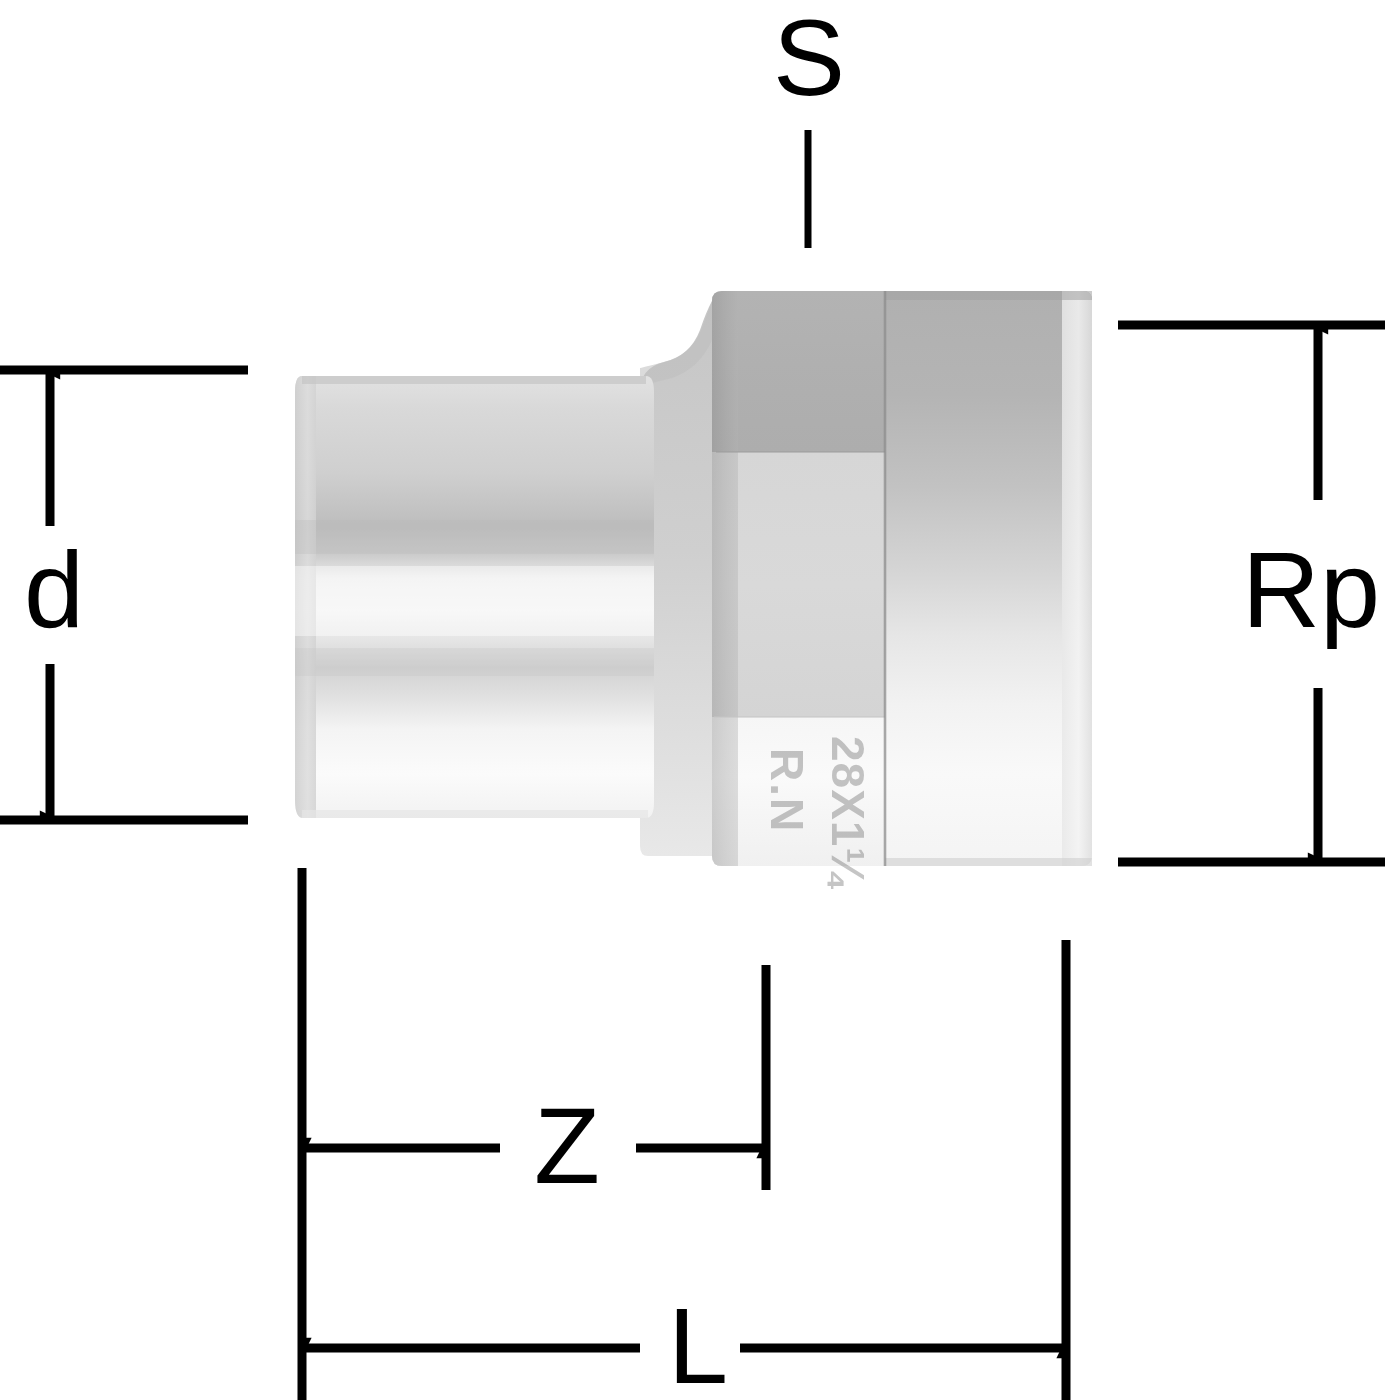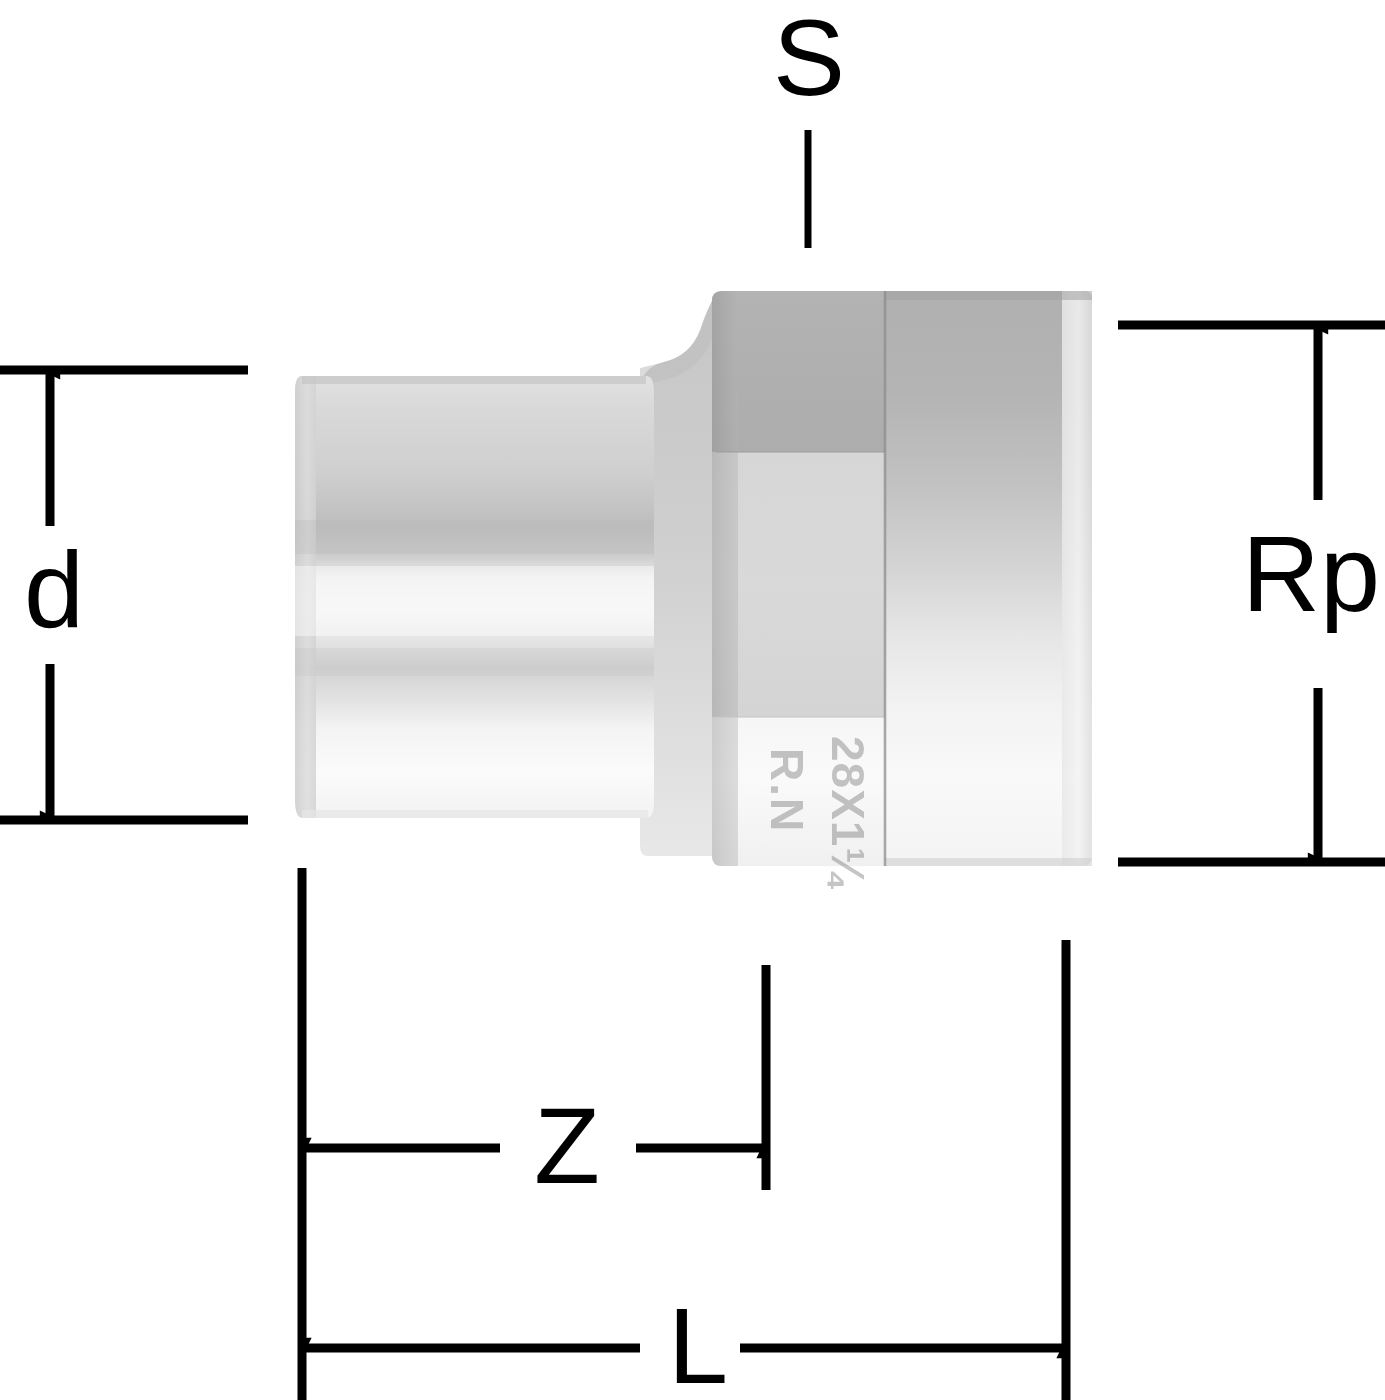--- a/index.html
+++ b/index.html
@@ -25,21 +25,21 @@
     position:absolute;
     color:#000000;
     font-family:"Liberation Sans", sans-serif;
     font-weight:400;
     line-height:1;
     white-space:nowrap;
     user-select:none;
   }
   #label-S  { left:773px;  top:4px;    font-size:108px; }
   #label-d  { left:24px;   top:536px;  font-size:108px; }
-  #label-Rp { left:1242px; top:520px;  font-size:108px; }
+  #label-Rp { left:1242px; top:536px;  font-size:108px; }
   #label-Z  { left:534px;  top:1092px; font-size:108px; }
   #label-L  { left:668px;  top:1292px; font-size:108px; }
 </style>
 </head>
 <body>
 
 <div id="canvas">
 
   <svg id="drawing" viewBox="0 0 1385 1400" xmlns="http://www.w3.org/2000/svg">
     <defs>

